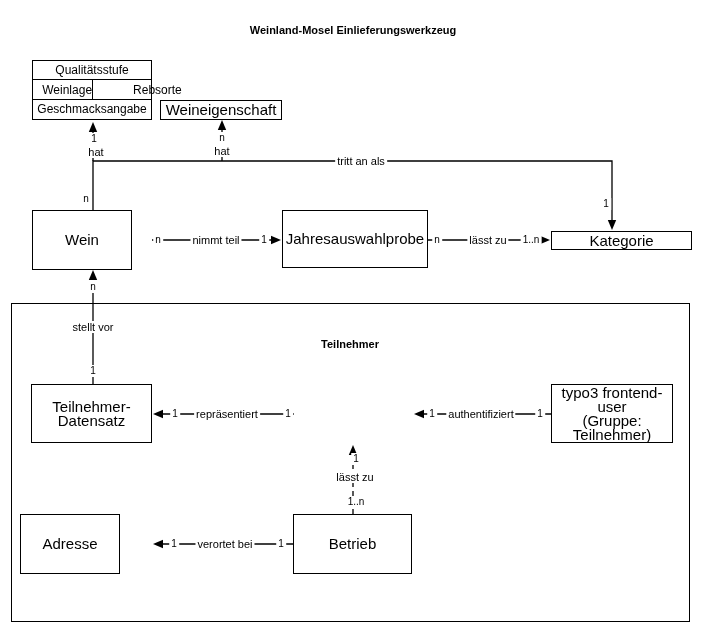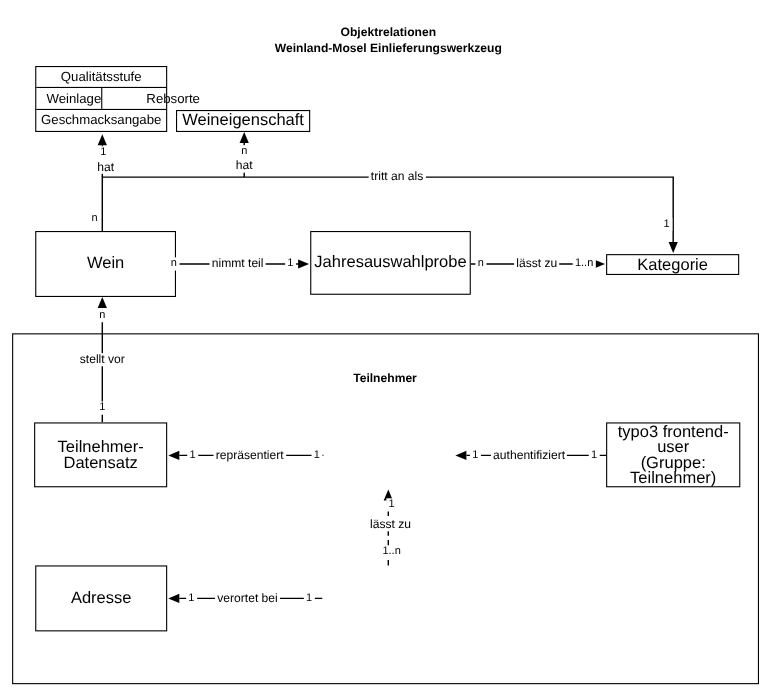--- a/index.html
+++ b/index.html
@@ -145,49 +145,51 @@
       <div class="attr-cell">Weinlage</div>
       <div class="attr-cell">Rebsorte</div>
     </div>
     <div class="attr-row">Geschmacksangabe</div>
   </div>
 
   <div class="entity" style="left:160px; top:100px; width:122px; height:20px;">
     <span>Weineigenschaft</span>
   </div>
 
-  <div class="entity" style="left:32px; top:210px; width:128px; height:60px;">
+  <div class="entity" style="left:32px; top:210px; width:100px; height:60px;">
     <span>Wein</span>
   </div>
 
   <div class="entity" style="left:282px; top:210px; width:146px; height:58px;">
     <span>Jahresauswahlprobe</span>
   </div>
 
-  <div class="entity" style="left:551px; top:231px; width:121px; height:19px;">
+  <div class="entity" style="left:551px; top:231px; width:141px; height:19px;">
     <span>Kategorie</span>
   </div>
 
   <div class="entity" style="left:31px; top:384px; width:121px; height:59px;">
     <span>Teilnehmer-Datensatz</span>
   </div>
 
 
   <div class="entity" style="left:551px; top:384px; width:122px; height:59px;">
     <span>typo3 frontend-user</span>
     <span>(Gruppe: Teilnehmer)</span>
   </div>
 
-  <div class="entity" style="left:32px; top:514px; width:120px; height:60px;">
+  <div class="entity" style="left:20px; top:514px; width:100px; height:60px;">
     <span>Adresse</span>
   </div>
 
+  <div class="entity" style="left:293px; top:514px; width:119px; height:60px;">
+    <span>Betrieb</span>
+  </div>
 
   <div class="title">
-    <div>Objektrelationen</div>
     <div>Weinland-Mosel Einlieferungswerkzeug</div>
   </div>
 
   <div class="group-title" style="left:350px; top:344px;">Teilnehmer</div>
 
   <span class="edge-label card" style="left:94px; top:139px;">1</span>
   <span class="edge-label" style="left:96px; top:152px;">hat</span>
   <span class="edge-label card" style="left:86px; top:199px;">n</span>
 
   <span class="edge-label card" style="left:222px; top:138px;">n</span>

